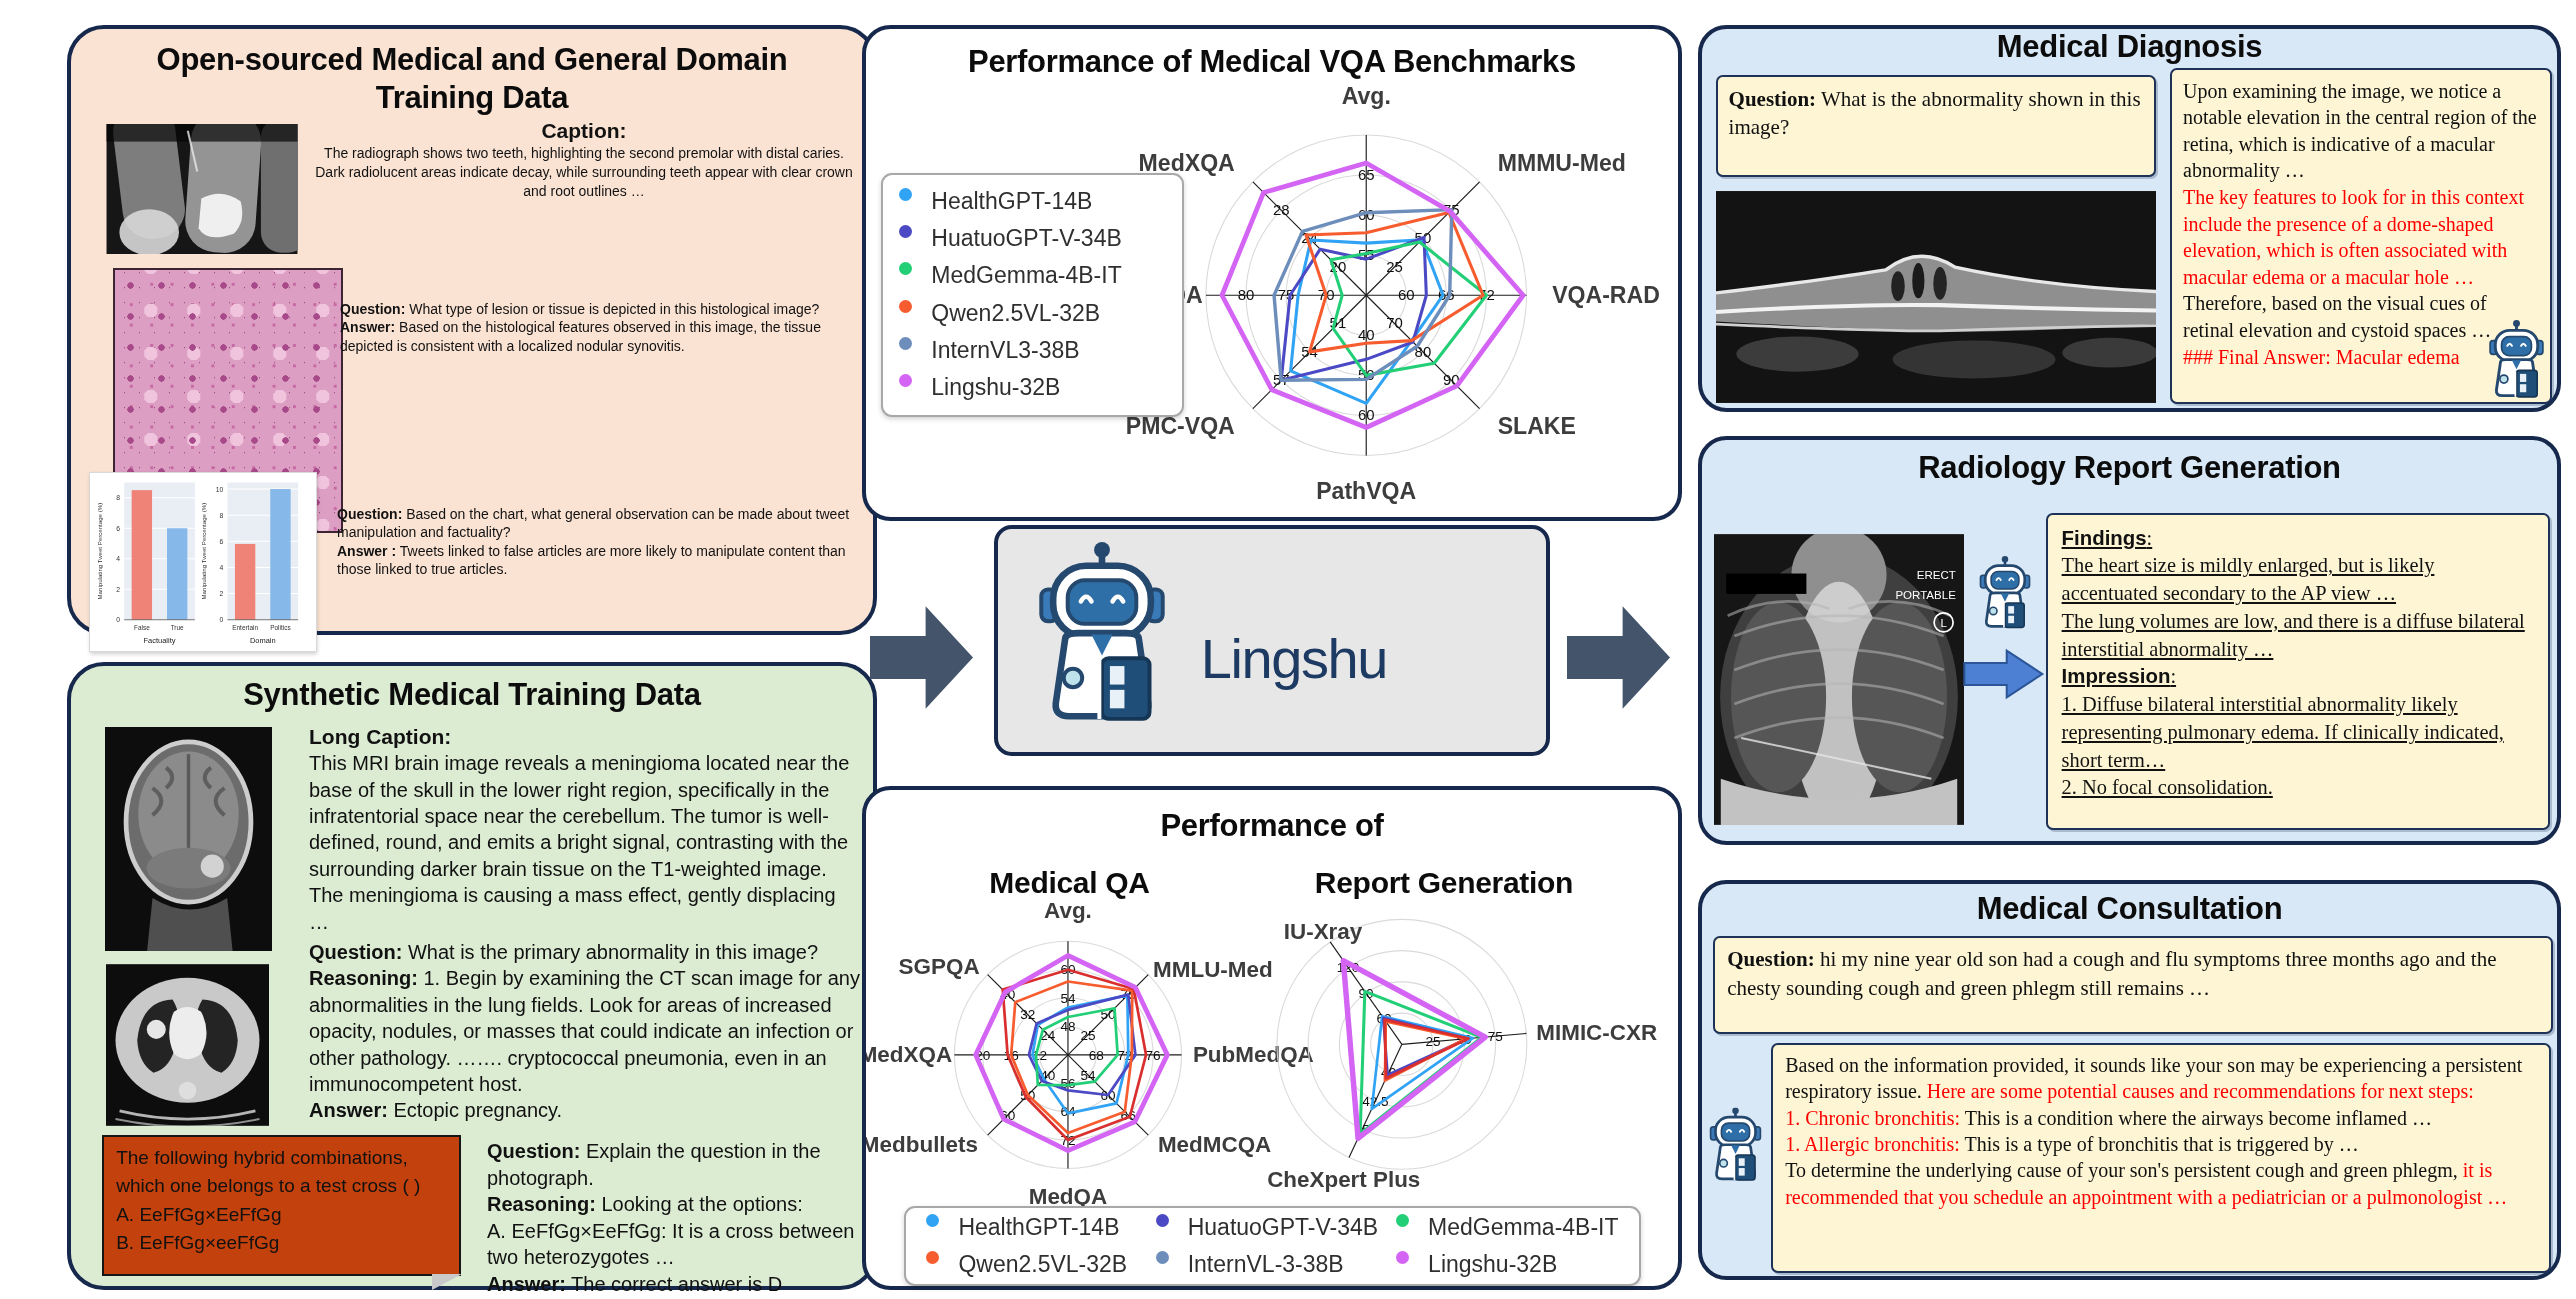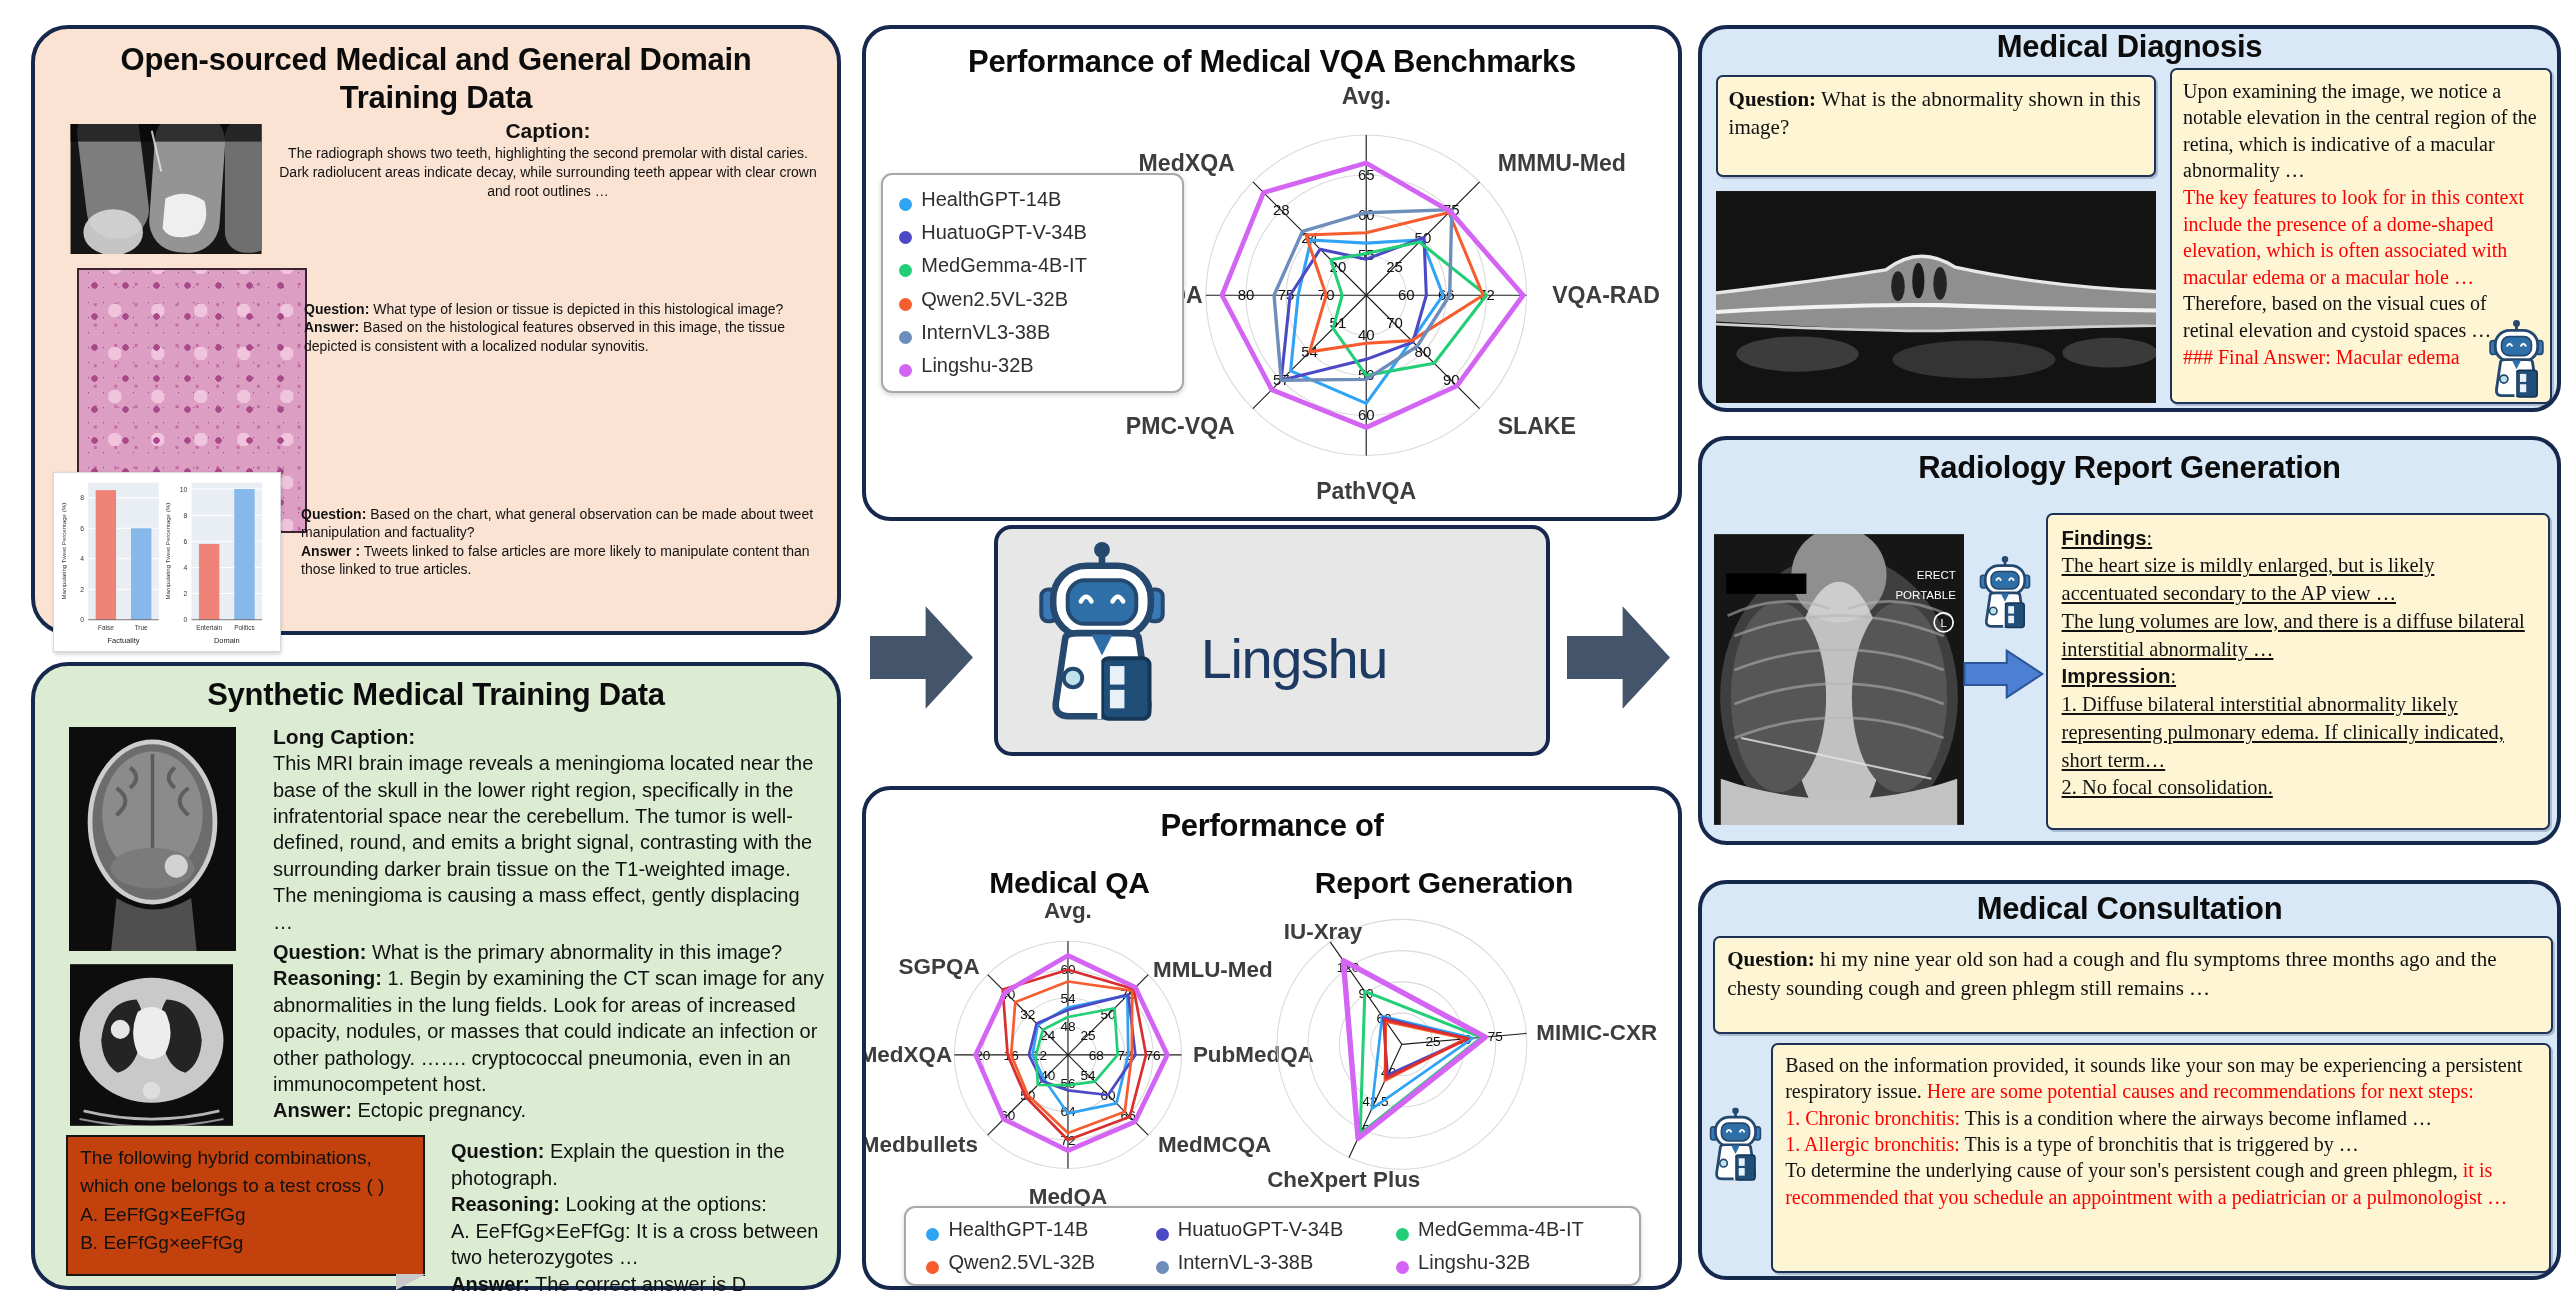--- a/index.html
+++ b/index.html
@@ -1,30 +1,30 @@
 <!DOCTYPE html>
 <html style="font-size:11px"><head>
 <meta charset="utf-8">
 <style>
   html,body{margin:0;padding:0;background:#ffffff;}
   #stage{position:relative;width:2576px;height:1300px;background:#fff;
          font-family:"Liberation Sans",sans-serif;color:#111;overflow:hidden;}
   .panel{position:absolute;box-sizing:border-box;border:4.1px solid #16294d;background:#fff;}
-  .rad50{border-radius:37px;} .rad40{border-radius:28.5px;}
+  .rad50{border-radius:37px;margin-left:36px;} .rad40{border-radius:28.5px;}
   .ptitle{position:absolute;left:0;right:0;text-align:center;font-weight:bold;color:#0c0c0c;letter-spacing:-0.3px;}
   .body30{font-size:14px;line-height:1.33;color:#121212;}
   .rich{white-space:pre-line;}
   .serif{font-family:"Liberation Serif",serif;}
   .qbox{position:absolute;box-sizing:border-box;background:#fdf5d3;border:2.7px solid #1d3256;border-radius:6.8px;
         box-shadow:2px 2px 0 rgba(30,50,90,.25);}
   .blockArrow{position:absolute;background:#44546a;
         clip-path:polygon(0% 30%,54% 30%,54% 2%,100% 50%,54% 98%,54% 70%,0% 70%);}
   .legendBox{position:absolute;background:#fff;border:2px solid #a8a8a8;border-radius:11px;
         box-shadow:0 2px 5.4px rgba(0,0,0,.18);box-sizing:border-box;}
-  .legendItem{display:flex;align-items:flex-end;gap:9px;font-size:20px;color:#2f2f2f;}
+  .legendItem{display:flex;align-items:flex-start;gap:19px;font-size:23px;color:#2f2f2f;}
   .dot{width:13px;height:13px;border-radius:50%;flex:0 0 auto;}
   svg text{font-family:"Liberation Sans",sans-serif;}
   .noteBox{position:absolute;box-sizing:border-box;background:#c2410c;border:2.7px solid #161616;
            font-size:19px;line-height:1.5;padding:6.8px 12.2px;color:#111;}
   .noteBox::after{content:"";position:absolute;right:-2.7px;bottom:-16.3px;width:0;height:0;
            border-left:30px solid #c9c9c9;border-bottom:16.3px solid transparent;}
   .histo{position:absolute;border:2px solid #3c2433;background-color:#dc9ec2;
      background-image:
        radial-gradient(#a8498a 14%, rgba(0,0,0,0) 15%),
        radial-gradient(#f0c4dd 22%, rgba(0,0,0,0) 23%),

